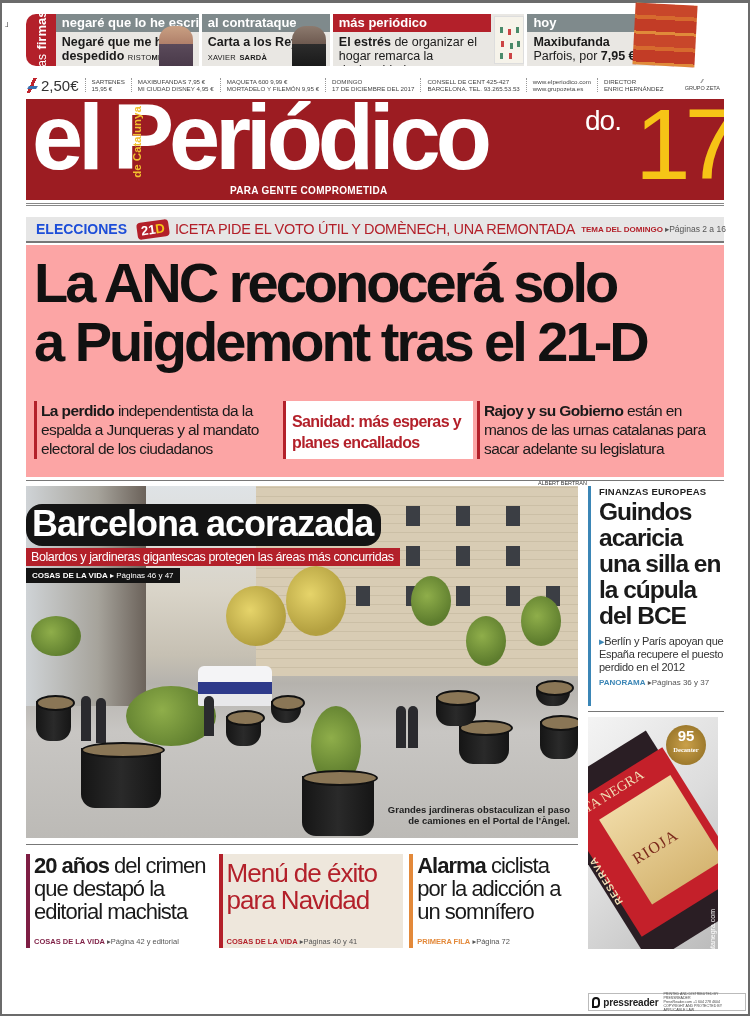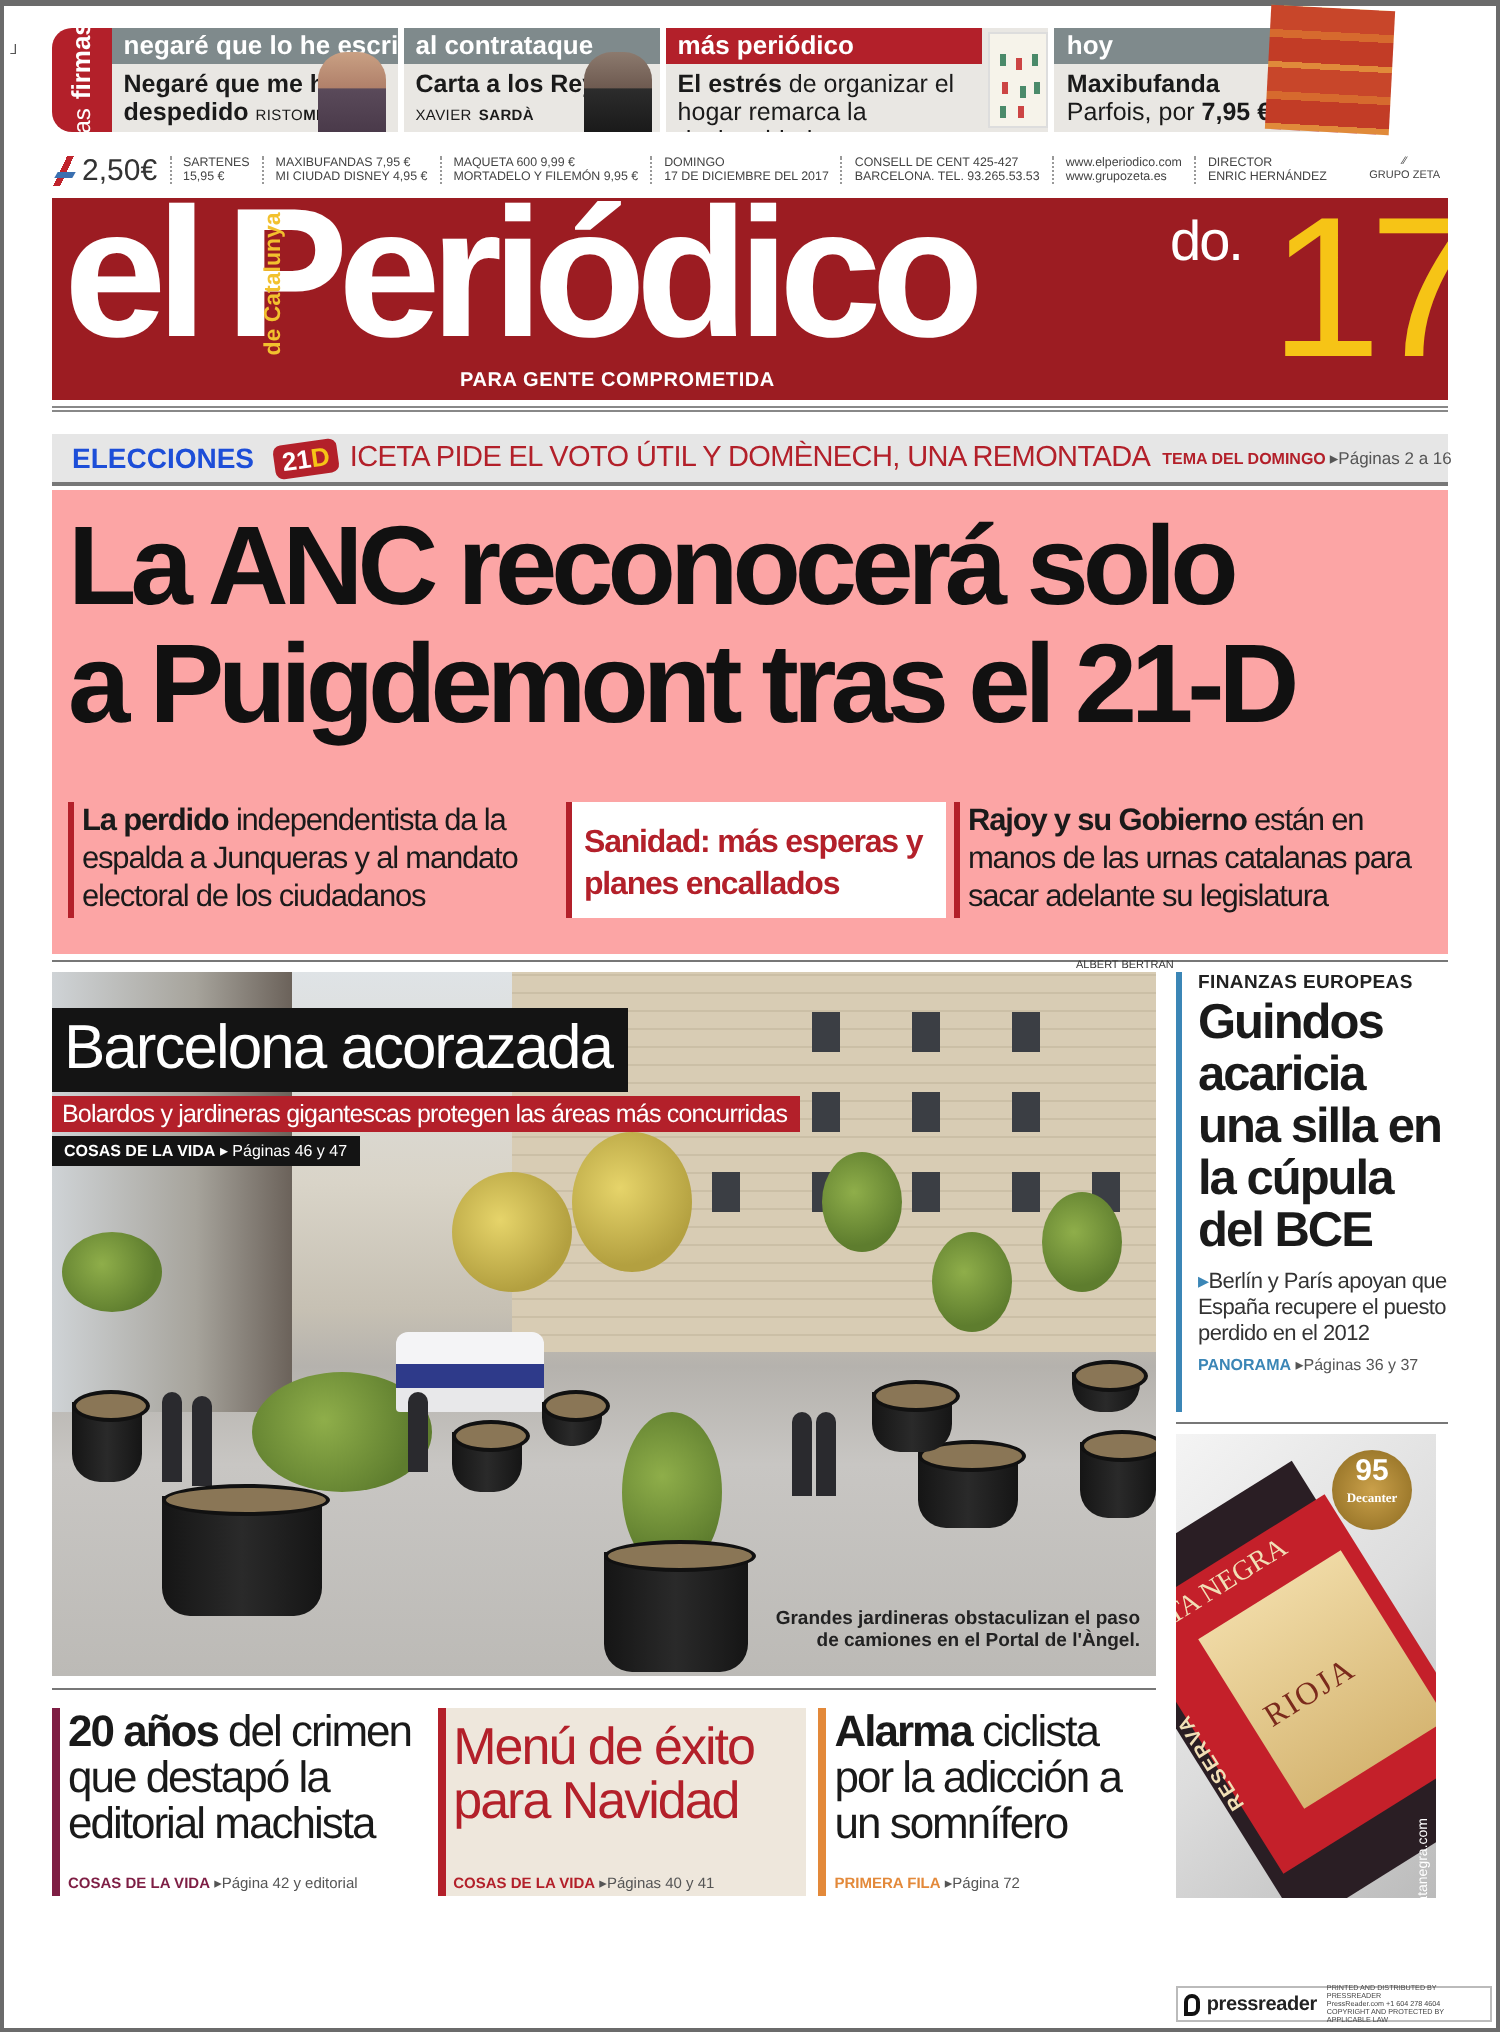--- a/index.html
+++ b/index.html
@@ -74,21 +74,21 @@
       linear-gradient(180deg,#dfe3e6 0%, #d9d4c8 30%, #c6c0b3 48%, #b5b2ad 56%, #c8c6c3 70%, #bcbab6 100%); }
   .photo .bldg { position: absolute; left: 230px; top: 0; width: 322px; height: 190px; background: repeating-linear-gradient(0deg,#d8ccb4 0 8px,#cbbfa6 8px 9px); }
   .photo .bldg .win { position: absolute; width: 14px; height: 20px; background: #3b3e44; }
   .photo .leftb { position: absolute; left: 0; top: 0; width: 120px; height: 220px; background: linear-gradient(90deg,#cfd3d6,#a6a39b 60%,#6b625a); }
   .photo .tree { position: absolute; border-radius: 50%; background: radial-gradient(circle at 40% 40%, #8fae4a, #5e7d2e 70%); }
   .photo .tree.y { background: radial-gradient(circle at 40% 40%, #e6d46a, #b3a040 70%); }
   .photo .pot { position: absolute; background: linear-gradient(90deg,#151515,#2a2a2a 50%,#151515); border-radius: 0 0 14px 14px; }
   .photo .pot::before { content:""; position:absolute; left:0; top:-6px; width:100%; height:12px; border-radius:50%; background:#8a7656; border: 2px solid #111; }
   .photo .van { position: absolute; left: 172px; top: 180px; width: 74px; height: 40px; background: linear-gradient(#f4f4f6 0 40%, #2e3a8a 40% 70%, #e8e8ea 70%); border-radius: 6px 6px 2px 2px; }
   .photo .person { position: absolute; width: 10px; background: #2a2a2e; border-radius: 5px 5px 0 0; }
-  .photo .title-box { position: absolute; left: 0; top: 18px; background: #141414; color: #fff; font-size: 31px; font-weight: normal; letter-spacing: -1px; padding: 0 8px 2px 6px; line-height: 40px; }
+  .photo .title-box { position: absolute; left: 0; top: 18px; background: #141414; color: #fff; font-size: 36px; font-weight: bold; letter-spacing: -1px; padding: 0 8px 2px 6px; line-height: 40px; border-radius: 16px; }
   .photo .sub-box { position: absolute; left: 0; top: 62px; background: #b3202a; color: #fff; font-size: 12.5px; letter-spacing: -.4px; padding: 2px 6px 2px 5px; }
   .photo .sec-box { position: absolute; left: 0; top: 82px; background: #141414; color: #fff; font-size: 8px; padding: 3px 6px; }
   .photo .sec-box b { font-weight: bold; }
   .photo .caption { position: absolute; right: 8px; bottom: 12px; text-align: right; font-size: 9.5px; font-weight: bold; color: #222; line-height: 11px; }
 
   
   .side { position: absolute; left: 562px; top: 472px; width: 136px; height: 220px; border-left: 3px solid #3b86b6; padding-left: 8px; }
   .side .kick { font-size: 9.5px; font-weight: bold; color: #222; letter-spacing: .2px; }
   .side h2 { font-size: 24.5px; line-height: 26px; font-weight: bold; letter-spacing: -1px; margin-top: 2px; }
   .side .dek { font-size: 11px; line-height: 13px; color: #333; margin-top: 6px; letter-spacing: -.3px; }

